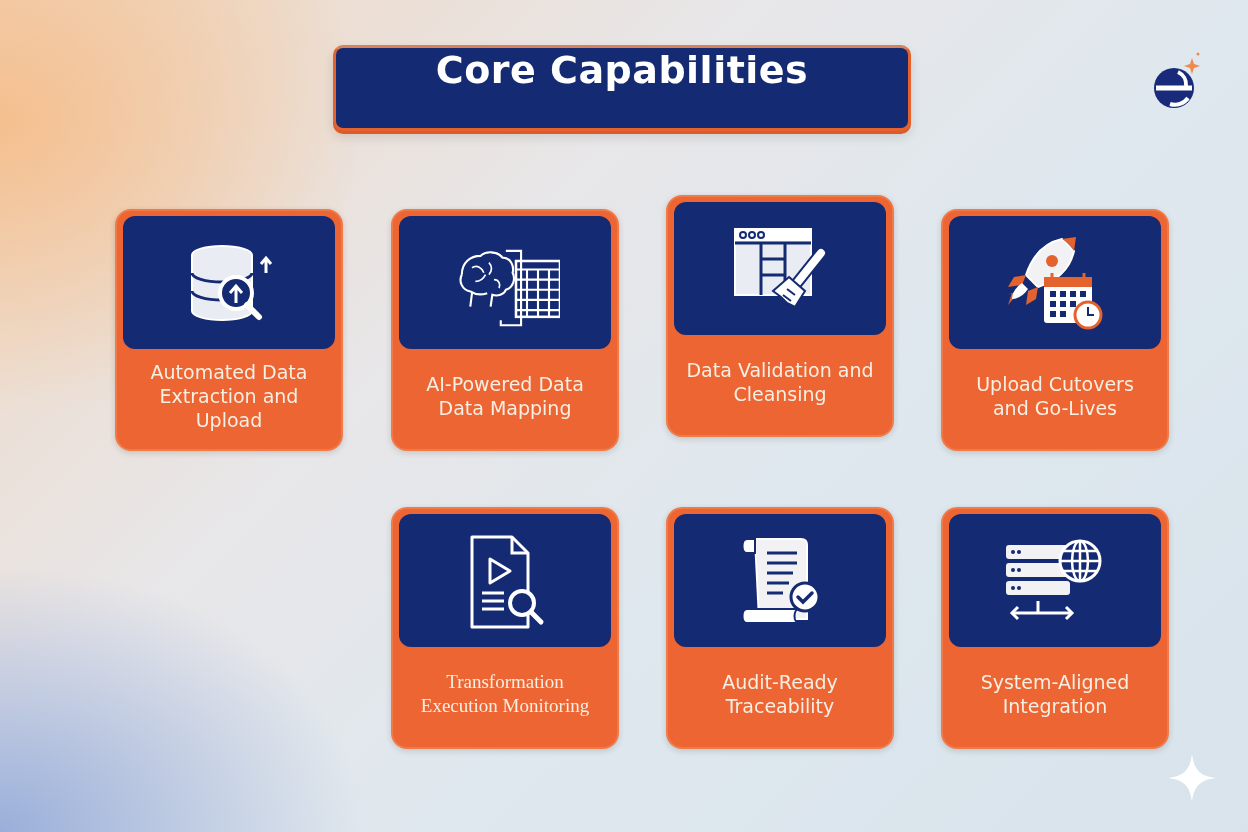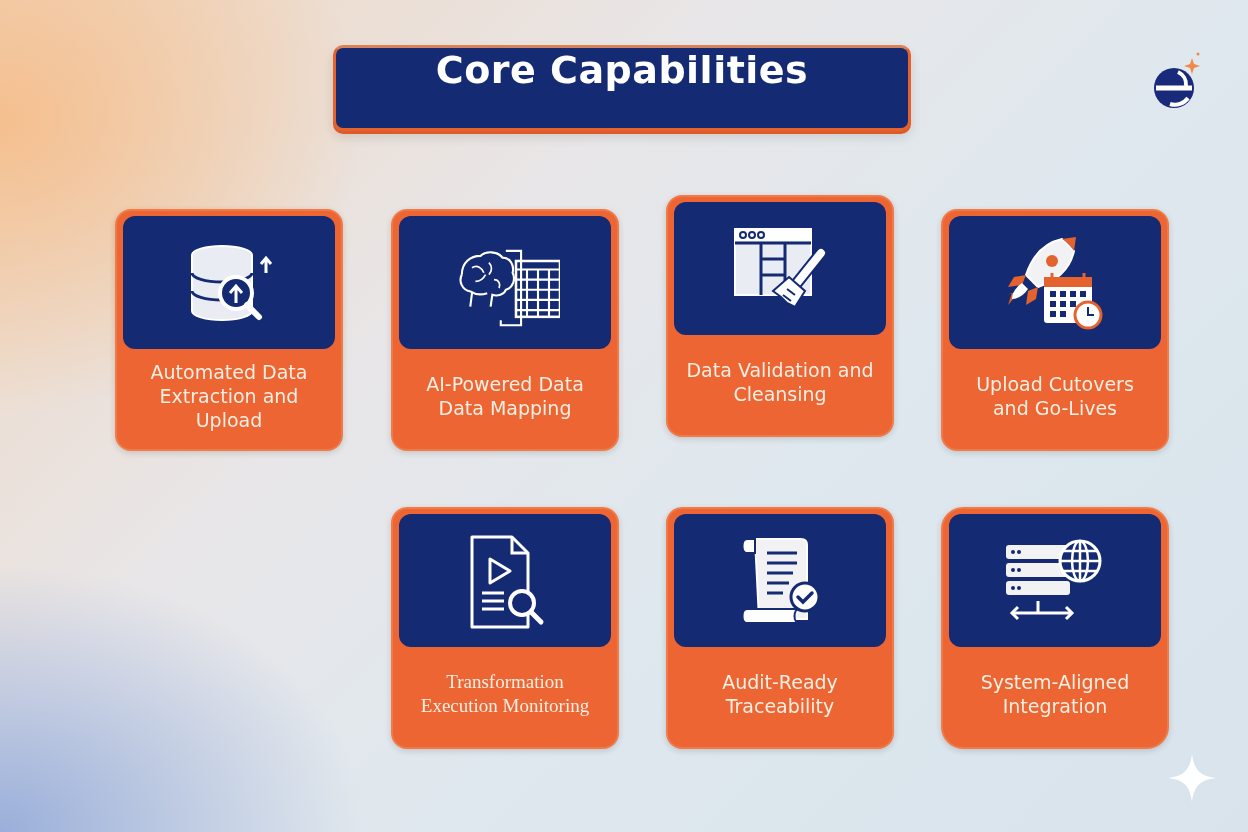--- a/index.html
+++ b/index.html
@@ -170,21 +170,21 @@
         <path d="M22 8 c-6 0 -6 14 0 14 h8 v-14 z" fill="#fff" stroke="#142a72" stroke-width="2"></path>
         <path d="M22 78 c-6 0 -6 14 0 14 h52 c-6 0 -6 -14 0 -14 z" fill="#fff" stroke="#142a72" stroke-width="2"></path>
         <path d="M42 22 h30 M42 32 h30 M42 42 h26 M42 52 h22 M42 62 h16" stroke="#142a72" stroke-width="3"></path>
         <circle cx="80" cy="66" r="14" fill="#fff" stroke="#142a72" stroke-width="3"></circle>
         <path d="M73 66 l5 5 9 -9" stroke="#142a72" stroke-width="3.5" fill="none" stroke-linecap="round"></path>
       </svg>
     </div>
     <div class="label">Audit-Ready Traceability</div>
   </div>
 
-  <div class="card row2" style="left:924px; top:507px;border-radius:22px;">
+  <div class="card row2" style="left:924px; top:507px;">
     <div class="top">
       <svg viewBox="0 0 110 100">
         <rect x="6" y="14" width="64" height="14" rx="3" fill="#f2f2f4"></rect>
         <rect x="6" y="32" width="64" height="14" rx="3" fill="#f2f2f4"></rect>
         <rect x="6" y="50" width="64" height="14" rx="3" fill="#f2f2f4"></rect>
         <g fill="#142a72">
           <circle cx="13" cy="21" r="2"></circle>
             <circle cx="19" cy="21" r="2"></circle>
           <circle cx="13" cy="39" r="2"></circle>
             <circle cx="19" cy="39" r="2"></circle>

